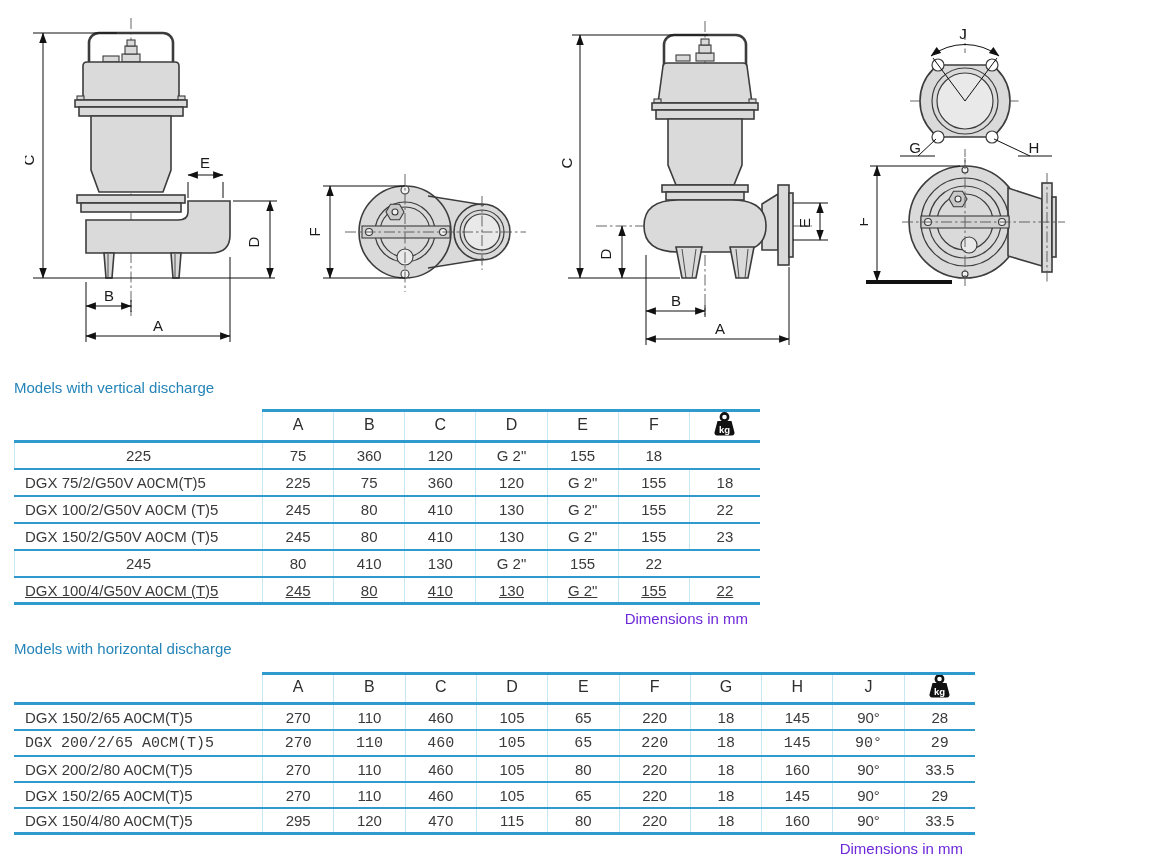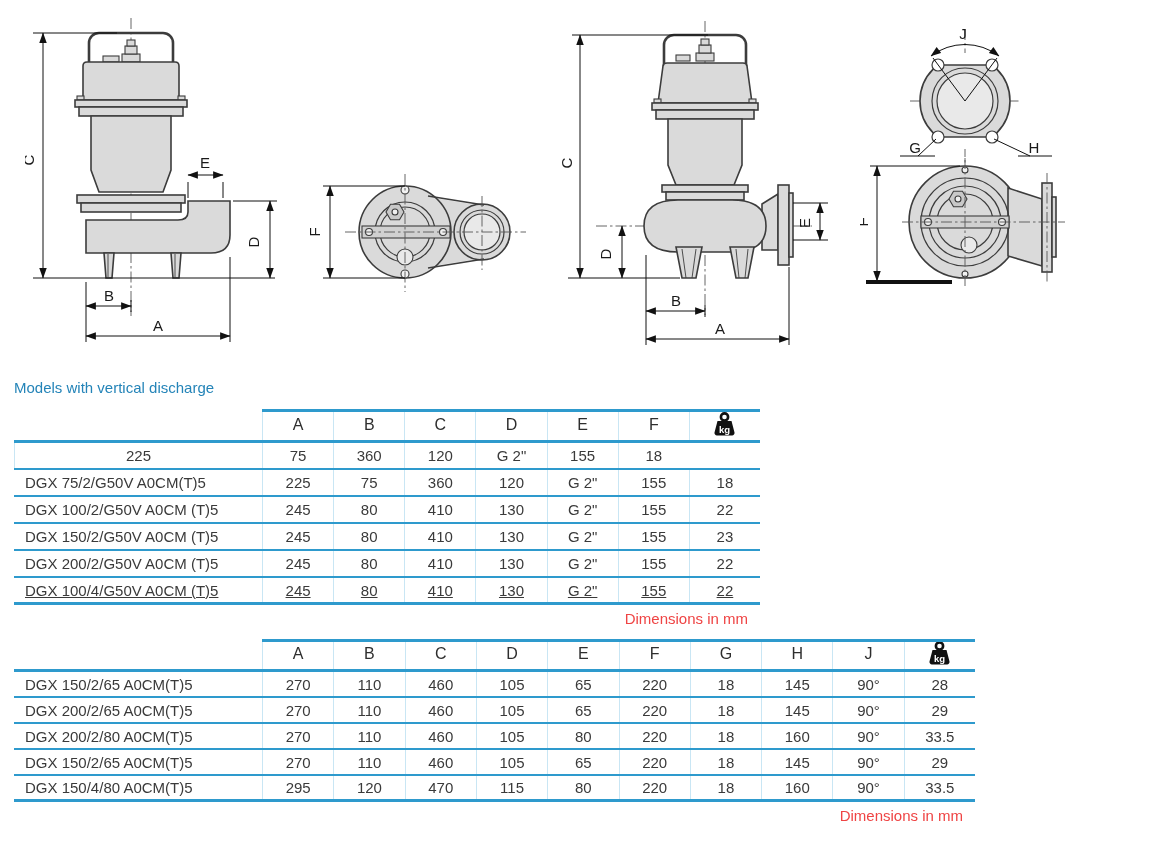--- a/index.html
+++ b/index.html
@@ -20,21 +20,21 @@
   .sec1 .tr{height:26px;}
   .tr.thead{height:34px !important;border-bottom:3px solid #2e9acd;}
   .sec1 .tr.thead{height:33px !important;}
   .tr:last-child{border-bottom:3px solid #2e9acd;}
   .partial-topline{position:absolute;top:0;left:248px;right:0;height:3px;background:#2e9acd;}
   .cell{display:flex;align-items:center;justify-content:center;font-size:15px;color:#3a3a3a;
         box-sizing:border-box;overflow:hidden;white-space:nowrap;}
   .cell.val{border-left:1px solid #c9e6f4;}
   .cell.model,.cell.model-h{justify-content:flex-start;padding-left:11px;}
   .head-letter{font-size:16px;color:#2e2e2e;}
-  .footnote{text-align:right;font-size:15px;color:#ef4444;margin-top:5px;padding-right:12px;}
+  .footnote{text-align:right;font-size:15px;color:#6d28d9;margin-top:5px;padding-right:12px;}
 </style>
 </head>
 <body>
 
 <div class="canvas">
 
   <svg class="drawing" style="left:25px;top:14px;" width="270" height="340" viewBox="0 0 270 340">
     <defs>
       <marker id="ah" viewBox="0 0 10 8" refX="9.5" refY="4" markerWidth="11" markerHeight="8.8" orient="auto-start-reverse">
         <path d="M0.5,0.6 L10,4 L0.5,7.4 Z" fill="#111"></path>
@@ -318,21 +318,20 @@
           <div class="cell model">DGX 150/2/G50V A0CM (T)5</div>
           <div class="cell val">245</div>
           <div class="cell val">80</div>
           <div class="cell val">410</div>
           <div class="cell val">130</div>
           <div class="cell val">G 2"</div>
           <div class="cell val">155</div>
           <div class="cell val">23</div>
         </div>
         <div class="tr" style="grid-template-columns: 248px repeat(7, 1fr);">
-          <div class="cell model">DGX 200/2/G50V A0CM (T)5</div>
           <div class="cell val">245</div>
           <div class="cell val">80</div>
           <div class="cell val">410</div>
           <div class="cell val">130</div>
           <div class="cell val">G 2"</div>
           <div class="cell val">155</div>
           <div class="cell val">22</div>
         </div>
         <div class="tr" style="grid-template-columns: 248px repeat(7, 1fr); text-decoration: underline;">
           <div class="cell model">DGX 100/4/G50V A0CM (T)5</div>
@@ -342,20 +341,21 @@
           <div class="cell val">130</div>
           <div class="cell val">G 2"</div>
           <div class="cell val">155</div>
           <div class="cell val">22</div>
         </div>
       </div>
     <div class="footnote">Dimensions in mm</div>
   </div>
 
   <div class="section sec1">
+    <div class="section-title">Models with horizontal discharge</div>
     <div class="tbl">
         <div class="tr thead" style="grid-template-columns: 248px repeat(10, 1fr);">
           <div class="cell model-h"></div>
           <div class="cell val head-letter">A</div>
           <div class="cell val head-letter">B</div>
           <div class="cell val head-letter">C</div>
           <div class="cell val head-letter">D</div>
           <div class="cell val head-letter">E</div>
           <div class="cell val head-letter">F</div>
           <div class="cell val head-letter">G</div>
@@ -376,21 +376,21 @@
           <div class="cell val">110</div>
           <div class="cell val">460</div>
           <div class="cell val">105</div>
           <div class="cell val">65</div>
           <div class="cell val">220</div>
           <div class="cell val">18</div>
           <div class="cell val">145</div>
           <div class="cell val">90°</div>
           <div class="cell val">28</div>
         </div>
-        <div class="tr" style="grid-template-columns: 248px repeat(10, 1fr);">
+        <div class="tr" style="grid-template-columns: 248px repeat(10, 1fr); font-family: Liberation Mono, monospace;">
           <div class="cell model">DGX 200/2/65 A0CM(T)5</div>
           <div class="cell val">270</div>
           <div class="cell val">110</div>
           <div class="cell val">460</div>
           <div class="cell val">105</div>
           <div class="cell val">65</div>
           <div class="cell val">220</div>
           <div class="cell val">18</div>
           <div class="cell val">145</div>
           <div class="cell val">90°</div>

